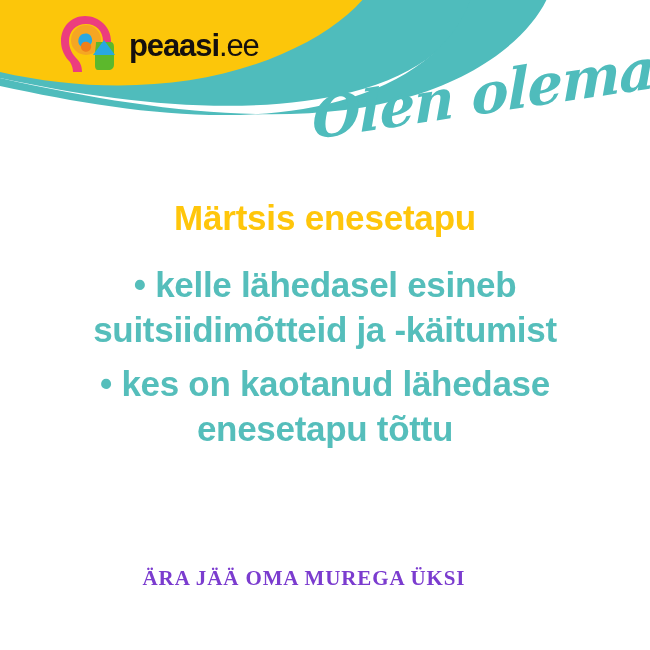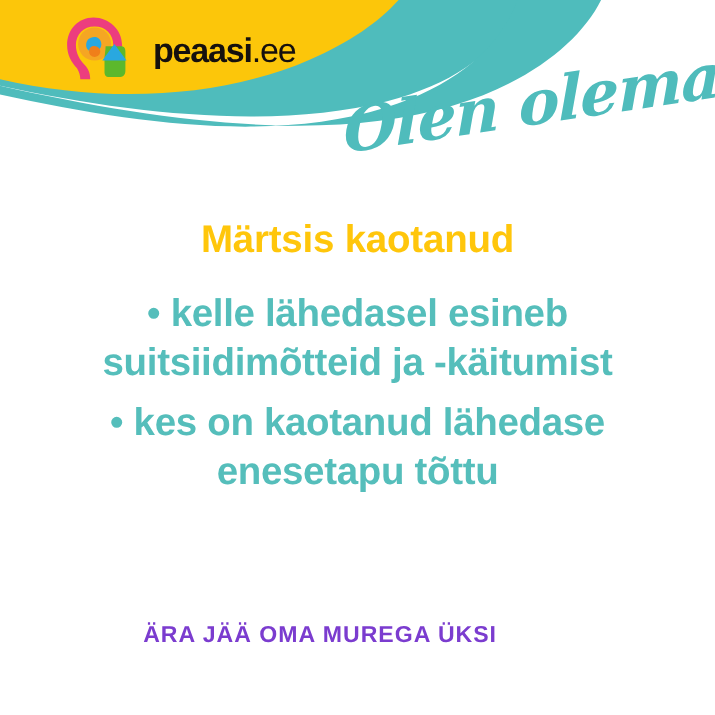--- a/index.html
+++ b/index.html
@@ -21,21 +21,21 @@
   .waves{
     position:absolute;left:0;top:0;
     width:650px;height:260px;
     pointer-events:none;
   }
 
   
   .logo-block{
     position:absolute;
     left:58px;top:14px;
-    display:flex;align-items:center;gap:19px;
+    display:flex;align-items:center;gap:9px;
     height:60px;
   }
   .logo-mark{width:62px;height:60px;display:block;flex:0 0 auto;}
   .logo-word{
     font-size:31px;
     letter-spacing:-1.1px;
     line-height:1;
     white-space:nowrap;
     position:relative;top:1px;
   }
@@ -78,28 +78,29 @@
     font-size:35px;
     line-height:1.28;
     letter-spacing:-0.3px;
   }
   .bullet-item{display:block;}
   .bullet-item + .bullet-item{margin-top:10px;}
   .b-line{display:block;}
 
   .footer{
     position:absolute;
-    left:0;top:566px;
+    left:13px;top:566px;
     width:582px;
     text-align:center;
     color:#7b3ccf;
     font-weight:bold;
     font-size:21px;
     letter-spacing:0.9px;
     margin:0;
+    font-family:Liberation Serif, serif;
   }
 </style>
 </head>
 <body>
 
 <div class="poster">
 
   <svg class="waves" viewBox="0 0 650 260" preserveAspectRatio="none" aria-hidden="true">
 
     <path fill="#4fbcbc" d="M0,78 C120,104 250,118 352,92 C430,72 470,30 474,-14 L330,-14 C326,10 300,38 240,56 C160,80 70,78 0,62 Z"></path>
@@ -133,21 +134,21 @@
 
   <div class="script">
     <svg viewBox="0 0 330 80" aria-hidden="true">
       <text x="0" y="60" fill="#4fbcbc" font-family="'DejaVu Serif', serif" font-size="56" font-style="italic" font-weight="bold" letter-spacing="-1" transform="skewX(-8)">Olen olemas!</text>
     </svg>
   </div>
 
   <div class="content">
 
     <h1 class="headline">
-      <span class="hl-line">Märtsis kaotanud</span>
+      <span class="hl-line">Märtsis enesetapu</span>
     </h1>
 
     <div class="bullets">
       <div class="bullet-item">
         <span class="b-line"><span>•</span> <span>kelle lähedasel esineb</span></span>
         <span class="b-line">suitsiidimõtteid ja -käitumist</span>
       </div>
       <div class="bullet-item">
         <span class="b-line"><span>•</span> <span>kes on kaotanud lähedase</span></span>
         <span class="b-line">enesetapu tõttu</span>

